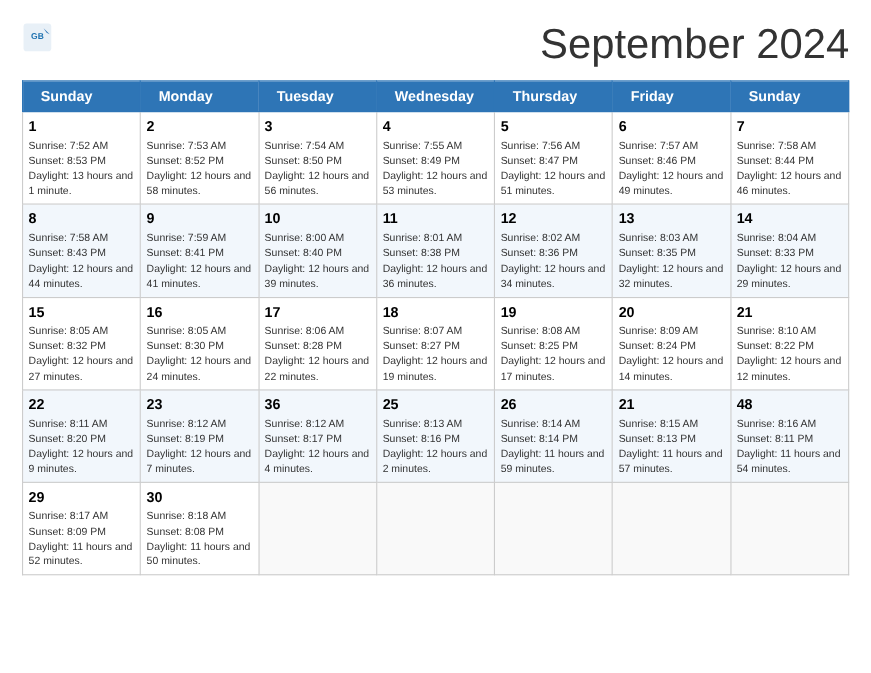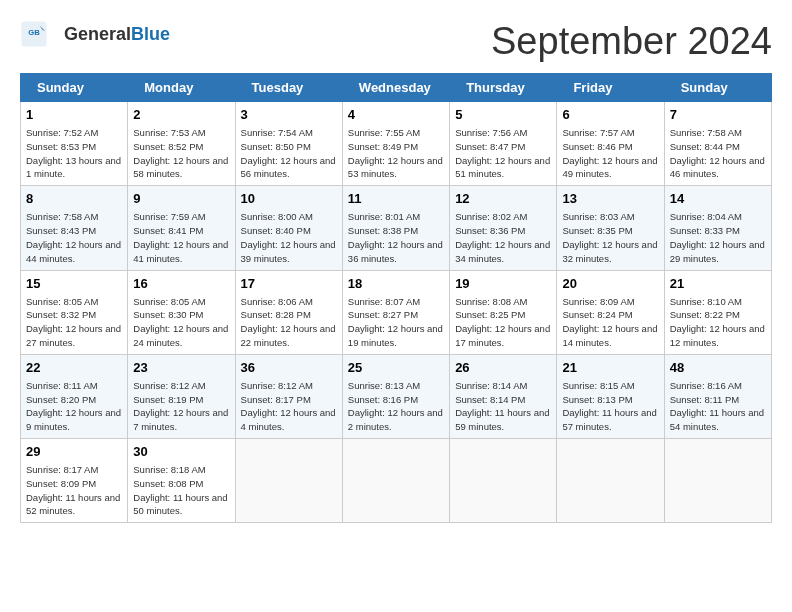--- a/index.html
+++ b/index.html
@@ -11,22 +11,21 @@
       padding: 20px;
     }
     .header-section {
       display: flex;
       align-items: flex-start;
       justify-content: space-between;
       margin-bottom: 10px;
     }
     .logo {
       display: flex;
-      align-items: center;
-      gap: 16px;
+      gap: 3px;
     }
     .logo-text-general { font-size: 18px; font-weight: bold; color: #333; }
     .logo-text-blue { font-size: 18px; font-weight: bold; color: #1a6faf; }
     .logo-icon {
       width: 28px;
       height: 28px;
     }
     .title-section {
       text-align: right;
     }
@@ -87,23 +86,20 @@
 
 <div>
 
   <div class="header-section">
     <div class="logo">
       <svg class="logo-icon" viewBox="0 0 40 40">
         <rect x="2" y="2" width="36" height="36" rx="4" fill="#e8f0f7"></rect>
         <text x="20" y="22" text-anchor="middle" font-size="11" font-weight="bold" fill="#1a6faf" font-family="Arial">GB</text>
         <path d="M28 8 L36 16 L32 14 Z" fill="#2e75b6"></path>
       </svg>
-      <div>
-        <span class="logo-text-general">General</span><span class="logo-text-blue">Blue</span>
-      </div>
     </div>
     <div class="title-section">
       <div class="month-title">September 2024</div>
     </div>
   </div>
 
   <table>
     <thead>
       <tr>
         <th>Sunday</th>

